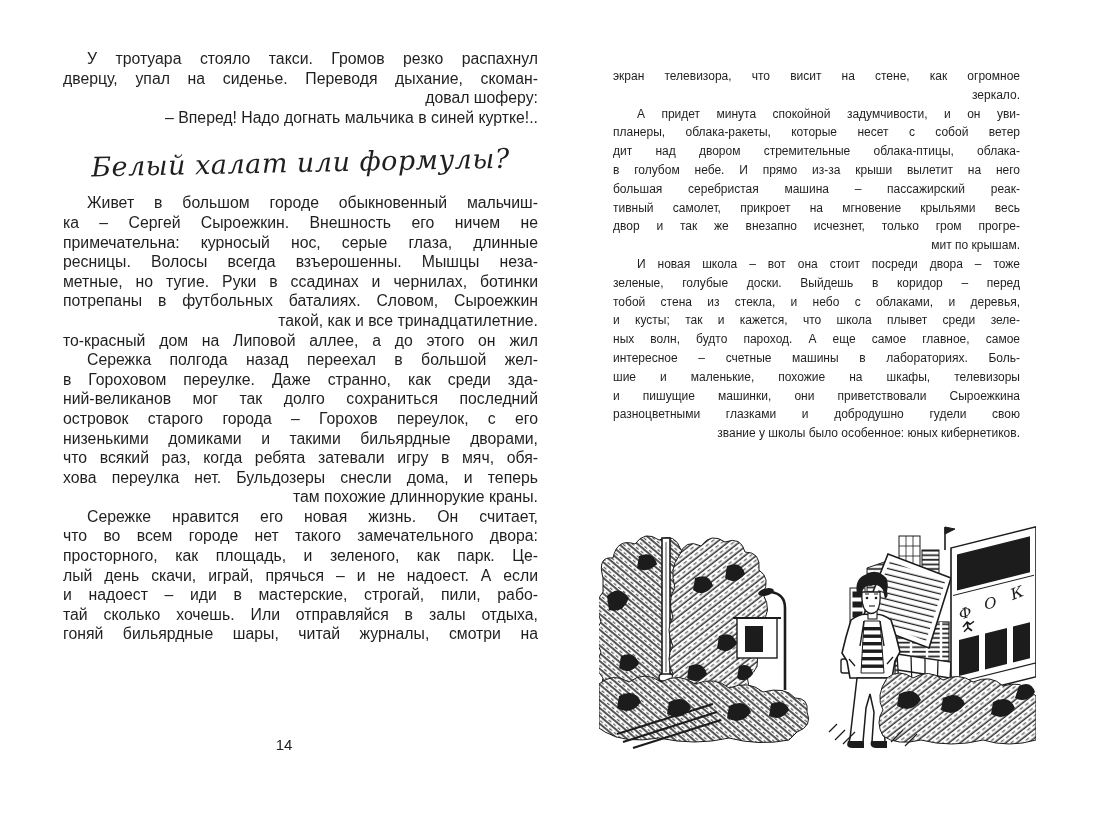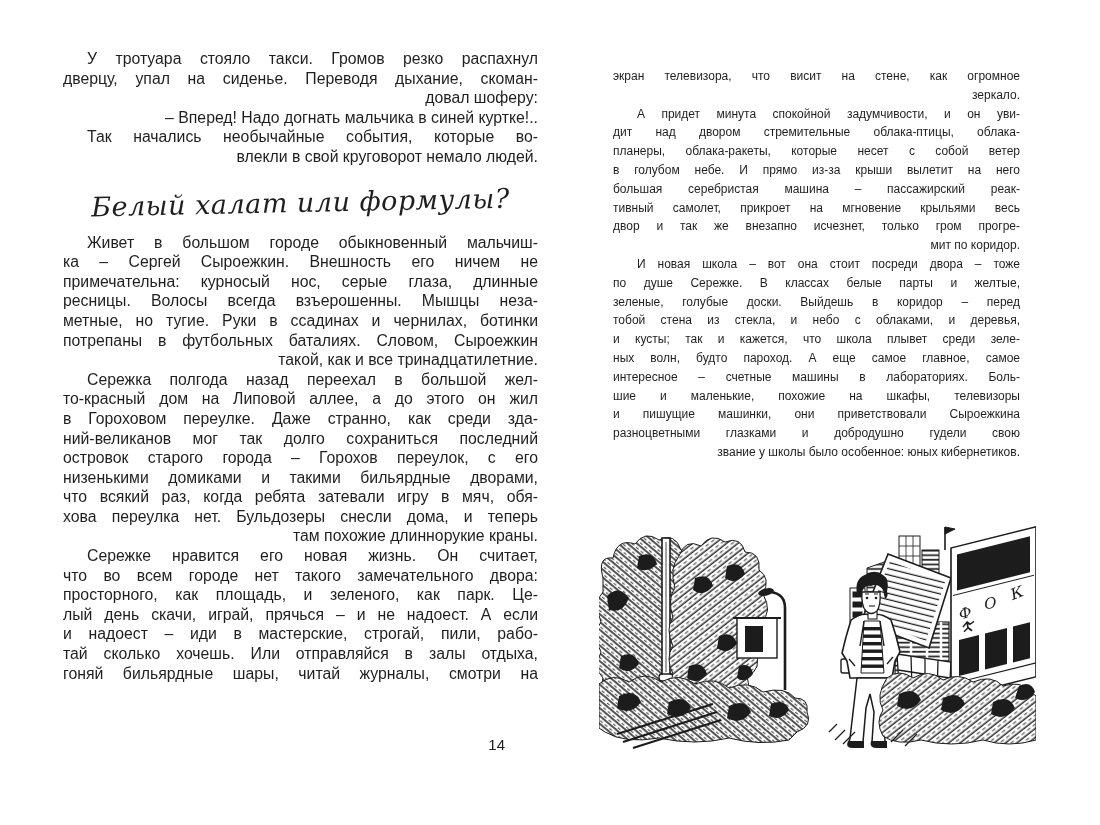--- a/index.html
+++ b/index.html
@@ -16,54 +16,50 @@
   .line.just{text-align:justify;text-align-last:justify;}
   .line.ind{text-indent:24px;}
   .chapter-heading{
     font-family:"DejaVu Serif",serif;font-style:italic;
     font-size:27px;line-height:30px;text-align:center;
     margin:21px 0 15px 0;letter-spacing:.5px;
     transform:rotate(-1.2deg);
   }
   .page-number{
     position:absolute;left:63px;top:736px;width:475px;
-    text-align:right;font-size:15px;padding-right:33px;box-sizing:border-box;
+    text-align:center;font-size:15px;padding-right:33px;box-sizing:border-box;
   }
   .illustration-box{position:absolute;left:599px;top:526px;width:437px;height:224px;}
   .illustration-box svg{display:block;width:100%;height:100%;}
 </style>
 </head>
 <body>
 
 <div class="page-col left-col">
     <div class="para">
       <div class="line ind just">У тротуара стояло такси. Громов резко распахнул</div>
       <div class="line just">дверцу, упал на сиденье. Переводя дыхание, скоман-</div>
       <div class="line">довал шоферу:</div>
     </div>
     <div class="para">
       <div class="line ind">– Вперед! Надо догнать мальчика в синей куртке!..</div>
-    </div>
-    <div class="para">
-      <div class="line ind just">Так начались необычайные события, которые во-</div>
-      <div class="line">влекли в свой круговорот немало людей.</div>
     </div>
     <div class="chapter-heading">Белый халат или формулы?</div>
     <div class="para">
       <div class="line ind just">Живет в большом городе обыкновенный мальчиш-</div>
       <div class="line just">ка – Сергей Сыроежкин. Внешность его ничем не</div>
       <div class="line just">примечательна: курносый нос, серые глаза, длинные</div>
       <div class="line just">ресницы. Волосы всегда взъерошенны. Мышцы неза-</div>
       <div class="line just">метные, но тугие. Руки в ссадинах и чернилах, ботинки</div>
       <div class="line just">потрепаны в футбольных баталиях. Словом, Сыроежкин</div>
       <div class="line">такой, как и все тринадцатилетние.</div>
     </div>
     <div class="para">
+      <div class="line just">то-красный дом на Липовой аллее, а до этого он жил</div>
       <div class="line ind just">Сережка полгода назад переехал в большой жел-</div>
-      <div class="line just">то-красный дом на Липовой аллее, а до этого он жил</div>
       <div class="line just">в Гороховом переулке. Даже странно, как среди зда-</div>
       <div class="line just">ний-великанов мог так долго сохраниться последний</div>
       <div class="line just">островок старого города – Горохов переулок, с его</div>
       <div class="line just">низенькими домиками и такими бильярдные дворами,</div>
       <div class="line just">что всякий раз, когда ребята затевали игру в мяч, обя-</div>
       <div class="line just">хова переулка нет. Бульдозеры снесли дома, и теперь</div>
       <div class="line">там похожие длиннорукие краны.</div>
     </div>
     <div class="para">
       <div class="line ind just">Сережке нравится его новая жизнь. Он считает,</div>
@@ -78,31 +74,30 @@
 
 <div class="page-number">14</div>
 
 <div class="page-col right-col">
     <div class="para">
       <div class="line just">экран телевизора, что висит на стене, как огромное</div>
       <div class="line">зеркало.</div>
     </div>
     <div class="para">
       <div class="line ind just">А придет минута спокойной задумчивости, и он уви-</div>
+      <div class="line just">планеры, облака-ракеты, которые несет с собой ветер</div>
       <div class="line just">дит над двором стремительные облака-птицы, облака-</div>
-      <div class="line just">планеры, облака-ракеты, которые несет с собой ветер</div>
       <div class="line just">в голубом небе. И прямо из-за крыши вылетит на него</div>
       <div class="line just">большая серебристая машина – пассажирский реак-</div>
       <div class="line just">тивный самолет, прикроет на мгновение крыльями весь</div>
       <div class="line just">двор и так же внезапно исчезнет, только гром прогре-</div>
-      <div class="line">мит по коридор.</div>
+      <div class="line">мит по крышам.</div>
     </div>
     <div class="para">
       <div class="line ind just">И новая школа – вот она стоит посреди двора – тоже</div>
-      <div class="line just">по душе Сережке. В классах белые парты и желтые,</div>
       <div class="line just">зеленые, голубые доски. Выйдешь в коридор – перед</div>
       <div class="line just">тобой стена из стекла, и небо с облаками, и деревья,</div>
       <div class="line just">и кусты; так и кажется, что школа плывет среди зеле-</div>
       <div class="line just">ных волн, будто пароход. А еще самое главное, самое</div>
       <div class="line just">интересное – счетные машины в лабораториях. Боль-</div>
       <div class="line just">шие и маленькие, похожие на шкафы, телевизоры</div>
       <div class="line just">и пишущие машинки, они приветствовали Сыроежкина</div>
       <div class="line just">разноцветными глазками и добродушно гудели свою</div>
       <div class="line">звание у школы было особенное: юных кибернетиков.</div>
     </div>

